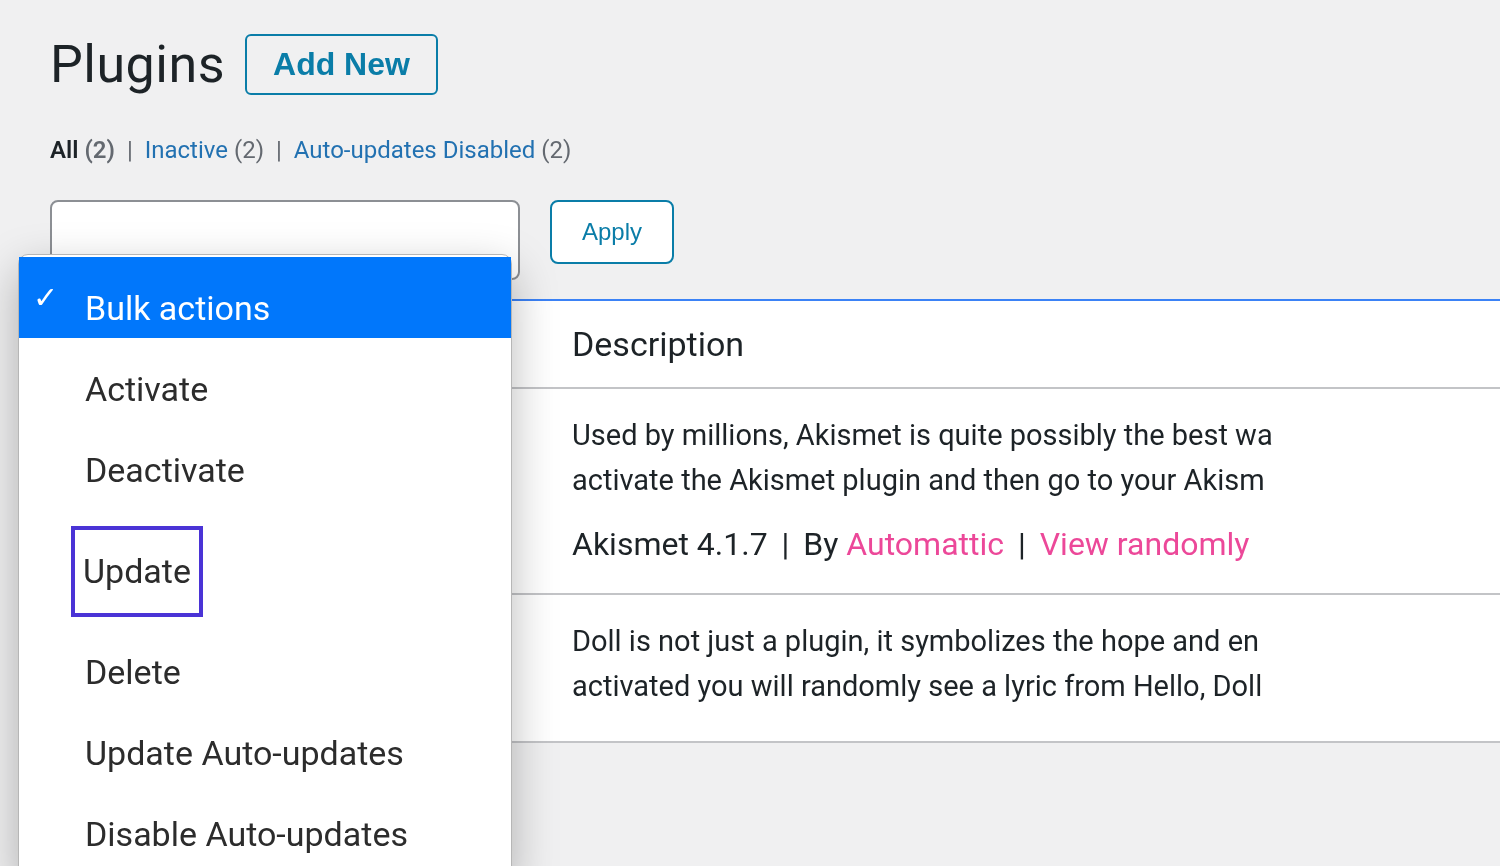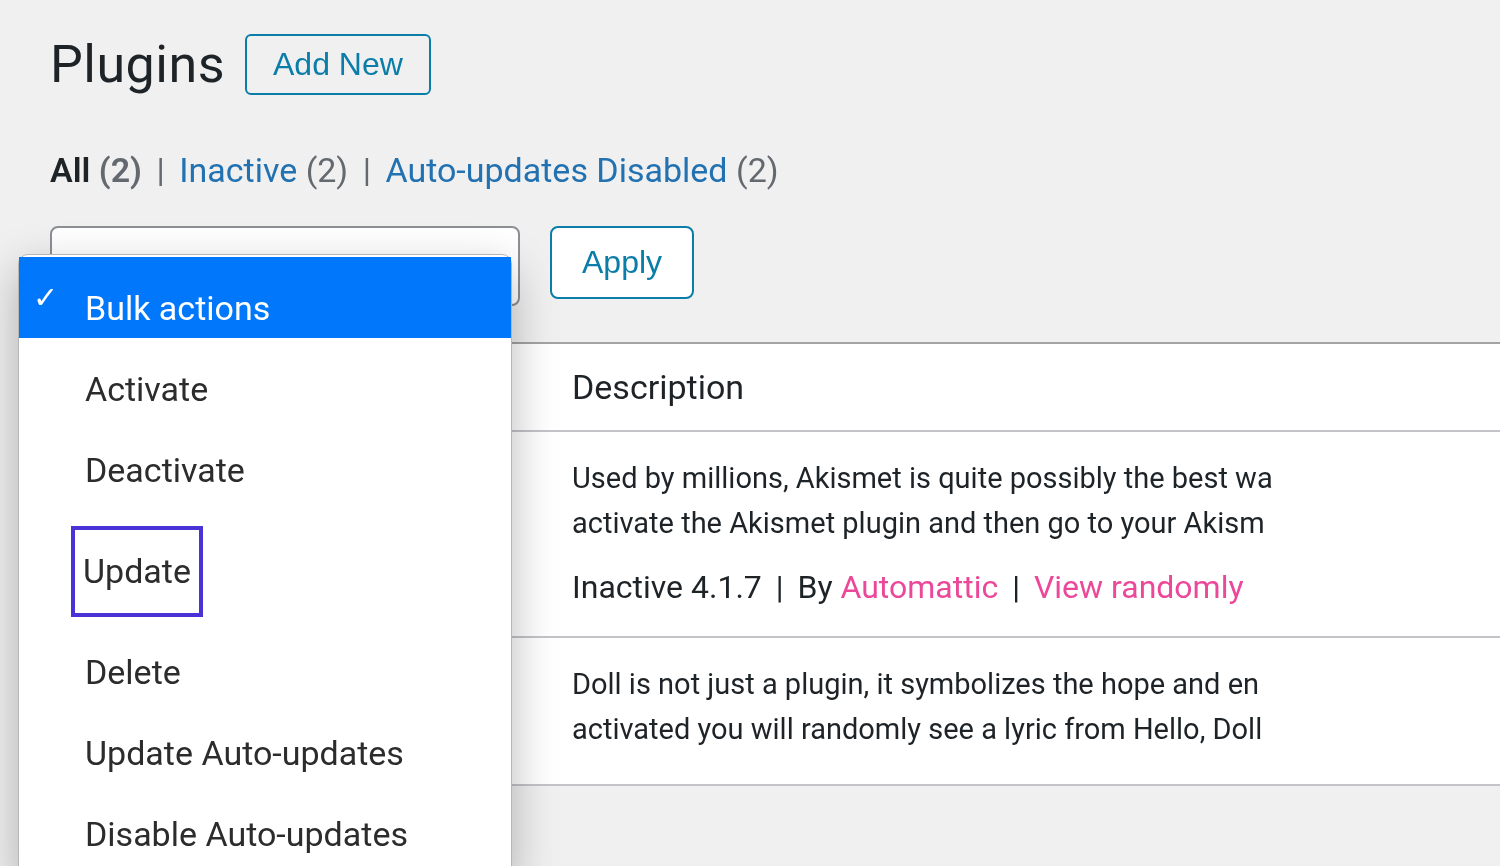--- a/index.html
+++ b/index.html
@@ -11,58 +11,58 @@
     font-size: 32px;
   }
   .wrap { padding: 34px 0 0 50px; position: relative; }
   .heading-row { display: flex; align-items: flex-end; gap: 20px; }
   h1 { font-size: 52px; font-weight: 400; color: #1d2327; letter-spacing: 0.5px; }
   .add-new-btn {
     border: 2px solid #0a7da8;
     color: #0a7da8;
     background: #fff0;
     font-size: 32px;
-    font-weight: 400;
+    font-weight: 700;
     padding: 10px 26px;
     border-radius: 6px;
     cursor: pointer;
   }
   .subsubsub {
-    margin-top: 55px;
-    font-size: 34px;
+    margin-top: 41px;
+    font-size: 24px;
     color: #646970;
   }
   .subsubsub .tab { cursor: pointer; }
   .subsubsub .tab.current { color: #1d2327; font-weight: 600; }
   .subsubsub .tab.link { color: #2271b1; }
   .subsubsub .count { color: #646970; }
   .subsubsub .sep { color: #646970; margin: 0 6px; }
 
   .actions-row { margin-top: 36px; display: flex; align-items: flex-start; gap: 30px; }
   .select-shell {
     width: 470px; height: 80px;
     background: #fff;
     border: 2px solid #8c8f94;
     border-radius: 8px;
   }
   .apply-btn {
     border: 2px solid #0a7da8;
     color: #0a7da8;
     background: #fff;
-    font-size: 32px;
+    font-size: 24px;
     font-weight: 500;
     padding: 16px 30px;
     border-radius: 8px;
     cursor: pointer;
   }
 
   .table-area {
-    margin-top: 36px;
-    background: #fff;
-    border-top: 2px solid #a3a3a3;
+    margin-top: 19px;
+    background: #fff;
+    border-top: 2px solid #3b82f6;
     border-left: 2px solid #c3c4c7;
   }
   .thead {
     display: flex;
     border-bottom: 2px solid #c3c4c7;
     min-height: 88px;
     align-items: center;
   }
   .col-check { width: 100px; display:flex; justify-content:center; }
   .col-name { width: 420px; padding-left: 18px; }
@@ -177,21 +177,21 @@
         <span class="th-label">Description</span>
       </div>
     </div>
     <div class="tbody" id="tbody">
         <div class="trow">
           <div class="col-check"></div>
           <div class="col-name"></div>
           <div class="col-desc">
             <div class="desc-text">Used by millions, Akismet is quite possibly the best wa</div>
             <div class="desc-text">activate the Akismet plugin and then go to your Akism</div>
-            <div class="meta"><span>Inactive 4.1.7</span> <span class="pipe">|</span><span> By </span><span class="link">Automattic</span> <span class="pipe">|</span> <span class="link">View randomly</span></div>
+            <div class="meta"><span>Akismet 4.1.7</span> <span class="pipe">|</span><span> By </span><span class="link">Automattic</span> <span class="pipe">|</span> <span class="link">View randomly</span></div>
           </div>
         </div>
         <div class="trow">
           <div class="col-check">
             <input type="checkbox" class="wp-check" style="">
           </div>
           <div class="col-name">
             <div class="plugin-name">Hello Dolly</div>
             <div class="row-actions"><span class="activate">Activate</span><span class="sep2"> | </span><span class="delete">Delete</span></div>
           </div>

